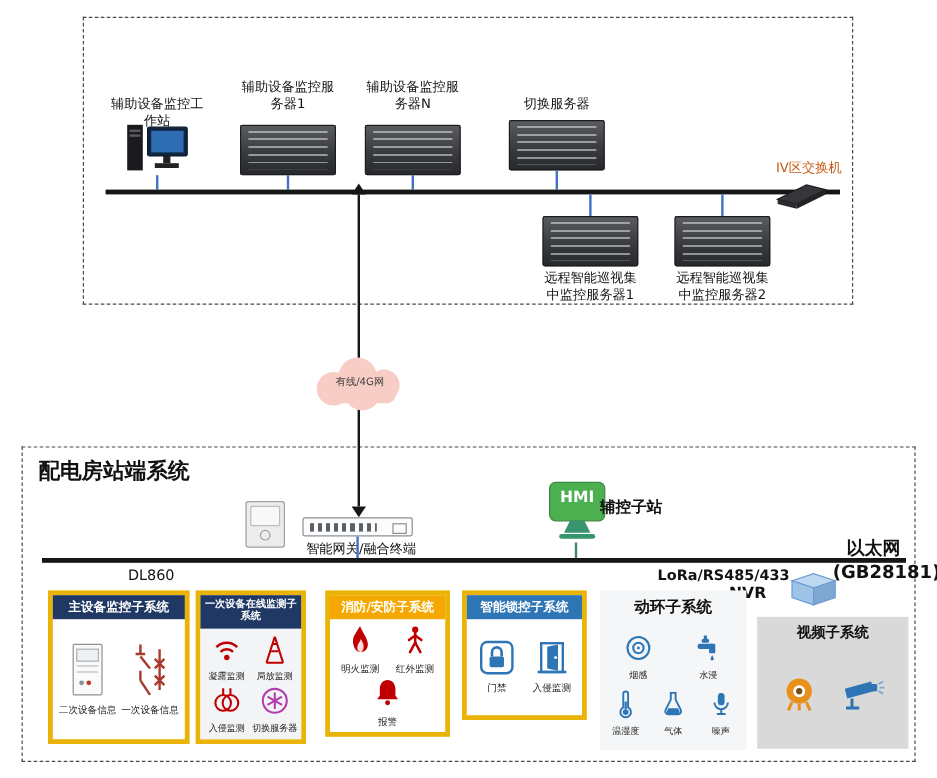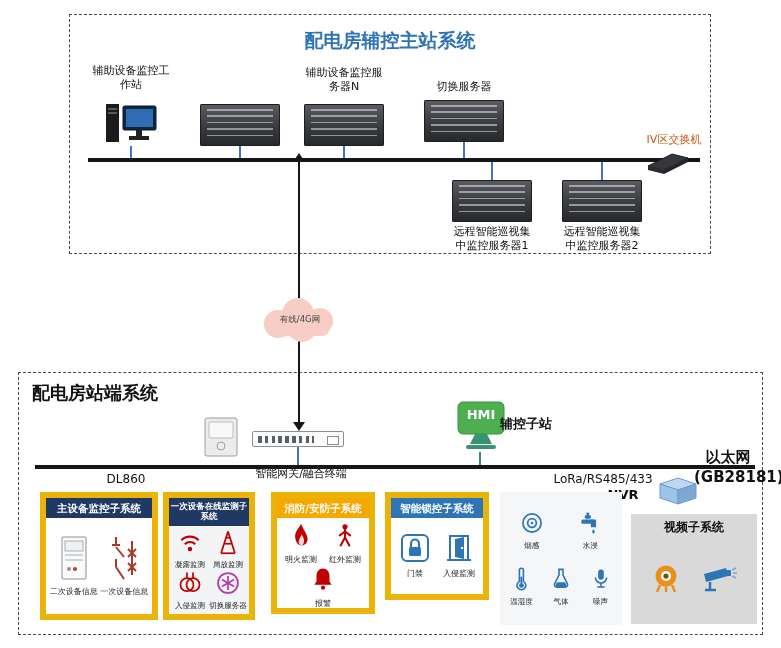--- a/index.html
+++ b/index.html
@@ -13,54 +13,54 @@
   .vconn{position:absolute;width:2px;background:#4472c4}
   .vconn.green{background:#3b8f63}
   .vline{position:absolute;width:2px;background:#161616}
   .arrow-up{position:absolute;width:0;height:0;border-left:6px solid transparent;border-right:6px solid transparent;border-bottom:9px solid #161616}
   .arrow-down{position:absolute;width:0;height:0;border-left:6px solid transparent;border-right:6px solid transparent;border-top:9px solid #161616}
   .server{position:absolute;width:80px;height:42px;border-radius:2px;background:linear-gradient(180deg,#5c5d62 0%,#3a3b3f 55%,#27282b 100%);box-shadow:inset 0 0 0 1px #1c1d1f}
   .server::after{content:"";position:absolute;left:7px;right:7px;top:5px;bottom:5px;background:repeating-linear-gradient(180deg,rgba(225,228,233,.55) 0 1.6px,rgba(255,255,255,0) 1.6px 6.4px)}
   .rack{position:absolute;width:92px;height:16px;background:#fcfcfc;border:1px solid #8a8f94;border-radius:2px}
   .rack::after{content:"";position:absolute;left:5px;top:4px;width:56px;height:7px;background:repeating-linear-gradient(90deg,#596066 0 3.5px,rgba(0,0,0,0) 3.5px 6.8px)}
   .rack::before{content:"";position:absolute;right:4px;top:4px;width:10px;height:7px;border:1px solid #8a8f94}
-  .subsys{position:absolute;display:flex;flex-direction:column;border:6px solid #eab308;background:#fff}
+  .subsys{position:absolute;display:flex;flex-direction:column;border:4px solid #eab308;background:#fff}
   .subsys.noborder{border:none}
   .subsys-hd{color:#fff;font-weight:bold;text-align:center;padding:4px 1px;font-size:10.5px;line-height:1.15}
   .hd-navy{background:#1f3864}
   .hd-orange{background:#f5a800}
   .hd-blue{background:#2e75b6}
   .subsys-bd{flex:1;display:flex;flex-wrap:wrap;align-items:center;justify-content:space-evenly;align-content:space-evenly;padding:3px 1px}
   .item{display:flex;flex-direction:column;align-items:center;gap:1px}
   .item-lb{font-size:8px;color:#1a1a1a;white-space:nowrap;text-align:center}
   .plain-title{font-weight:bold;text-align:center;color:#111;padding:5px 0 2px}
   .hmi-text{position:absolute;left:12px;top:7px;width:46px;text-align:center;color:#fff;font-weight:bold;font-size:13px}
 </style>
 </head>
 <body>
 
 <div class="page">
 
   <div class="dashed-box" style="left:69px;top:14px;width:642px;height:240px"></div>
-  <div class="label title-blue" style="left:69px;top:28px;width:642px;font-size:19px">配电房辅控主站系统</div>
-
-  <div class="label" style="left:91px;top:64px;width:80px">辅助设备监控工作站</div>
+
+  <div class="label" style="left:91px;top:80px;width:80px">辅助设备监控工作站</div>
   <div class="abs" style="left:104px;top:100px">
     <svg width="54" height="46" viewBox="0 0 54 46">
       <rect x="2" y="4" width="13" height="38" fill="#1b1b1d"></rect>
       <rect x="4" y="8" width="9" height="2" fill="#5a5a5e"></rect>
       <rect x="4" y="12" width="9" height="2" fill="#5a5a5e"></rect>
       <rect x="19" y="6" width="33" height="24" rx="1.5" fill="#10253f" stroke="#0a1827"></rect>
       <rect x="22" y="9" width="27" height="18" fill="#2f6db3"></rect>
       <rect x="32" y="30" width="6" height="6" fill="#222"></rect>
       <rect x="25" y="36" width="20" height="4" fill="#222"></rect>
     </svg>
   </div>
   <div class="vconn" style="left:130px;top:146px;height:12px"></div>
 
+  <div class="label" style="left:200px;top:66px;width:80px">辅助设备监控服务器1</div>
   <div class="server" style="left:200px;top:104px"></div>
   <div class="vconn" style="left:239px;top:146px;height:12px"></div>
 
   <div class="label" style="left:304px;top:66px;width:80px">辅助设备监控服务器N</div>
   <div class="server" style="left:304px;top:104px"></div>
   <div class="vconn" style="left:343px;top:146px;height:12px"></div>
 
   <div class="label" style="left:418px;top:80px;width:92px">切换服务器</div>
   <div class="server" style="left:424px;top:100px"></div>
   <div class="vconn" style="left:463px;top:142px;height:16px"></div>
@@ -104,38 +104,38 @@
   <div class="label" style="left:32px;top:381px;width:230px;font-size:18px;font-weight:bold;text-align:left">配电房站端系统</div>
 
   <div class="abs" style="left:204px;top:417px">
     <svg width="34" height="40" viewBox="0 0 34 40">
       <rect x="1" y="1" width="32" height="38" rx="2" fill="#ececec" stroke="#9aa0a6"></rect>
       <rect x="5" y="5" width="24" height="16" rx="1" fill="#f8f8f8" stroke="#b9bec4"></rect>
       <circle cx="17" cy="29" r="4" fill="none" stroke="#9aa0a6"></circle>
     </svg>
   </div>
   <div class="rack" style="left:252px;top:431px"></div>
-  <div class="label" style="left:246px;top:467px;width:110px;font-size:11px">智能网关/融合终端</div>
+  <div class="label" style="left:246px;top:451px;width:110px;font-size:11px">智能网关/融合终端</div>
   <div class="vconn" style="left:297px;top:447px;height:18px"></div>
 
   <div class="abs" style="left:446px;top:400px">
     <svg width="70" height="52" viewBox="0 0 70 52">
       <rect x="12" y="2" width="46" height="32" rx="5" fill="#4caf50" stroke="#3d8b40"></rect>
       <polygon points="29,34 41,34 46,44 24,44" fill="#37946e"></polygon>
       <rect x="20" y="45" width="30" height="4" rx="2" fill="#37946e"></rect>
     </svg>
     <span class="hmi-text">HMI</span>
   </div>
   <div class="label" style="left:500px;top:416px;width:70px;font-size:13px;font-weight:bold;text-align:left">辅控子站</div>
   <div class="vconn green" style="left:479px;top:452px;height:13px"></div>
 
   <div class="hbus" style="left:35px;top:465px;width:720px"></div>
 
   <div class="label" style="left:96px;top:472px;width:60px;font-weight:normal;font-size:12px">DL860</div>
-  <div class="label" style="left:548px;top:472px;width:110px;font-weight:normal;font-size:12px">LoRa/RS485/433</div>
+  <div class="label" style="left:548px;top:472px;width:110px;font-weight:bold;font-size:12px">LoRa/RS485/433</div>
   <div class="label" style="left:602px;top:487px;width:42px;font-weight:bold;font-size:13px">NVR</div>
   <div class="abs" style="left:652px;top:476px">
     <svg width="46" height="30" viewBox="0 0 46 30">
       <polygon points="8,8 26,2 44,8 26,14" fill="#bdd7ee" stroke="#6b9bd2"></polygon>
       <polygon points="8,8 26,14 26,28 8,22" fill="#9dc3e6" stroke="#6b9bd2"></polygon>
       <polygon points="26,14 44,8 44,22 26,28" fill="#7fa8d0" stroke="#6b9bd2"></polygon>
     </svg>
   </div>
   <div class="label" style="left:694px;top:448px;width:68px;font-weight:bold;font-size:15px">
     <span>以太网</span><br>
@@ -298,20 +298,21 @@
             <path d="M15 3 C10.5 3 7.5 6.8 7.5 11.5 L7.5 18 L5 21.5 L25 21.5 L22.5 18 L22.5 11.5 C22.5 6.8 19.5 3 15 3 Z" fill="#c00000"></path>
             <circle cx="15" cy="25" r="2.4" fill="#c00000"></circle>
           </svg>
         </span>
         <span class="item-lb">报警</span>
       </div>
     </div>
   </div>
 
   <div class="subsys noborder" style="left:500px;top:492px;width:122px;height:133px;background:#f4f6f8">
+    <div class="plain-title" style="font-size:13px">动环子系统</div>
     <div class="subsys-bd" style="background:transparent">
       <div class="item" style="width:46%">
         <span>
           <svg width="26" height="26" viewBox="0 0 30 30">
             <g stroke="#2e75b6" stroke-width="2" fill="none">
               <circle cx="15" cy="15" r="10.5"></circle>
               <circle cx="15" cy="15" r="5"></circle>
             </g>
             <circle cx="15" cy="15" r="1.4" fill="#2e75b6"></circle>
           </svg>

